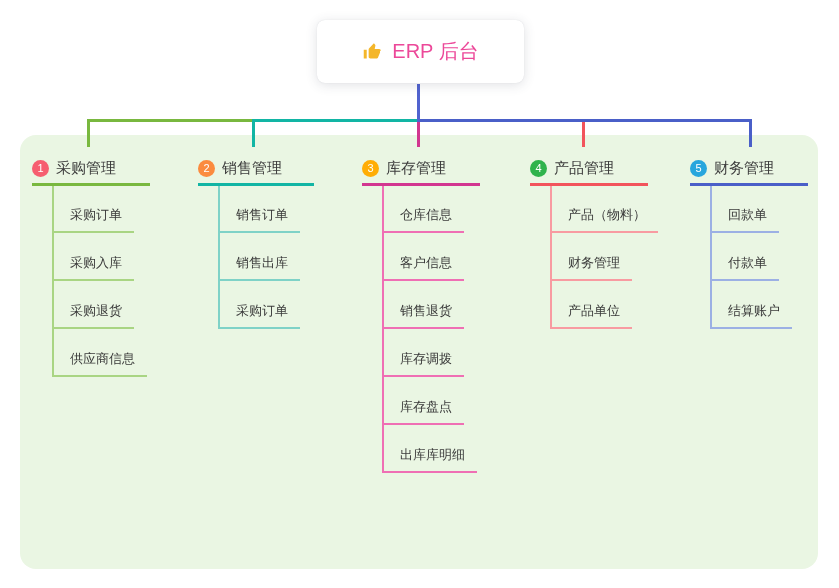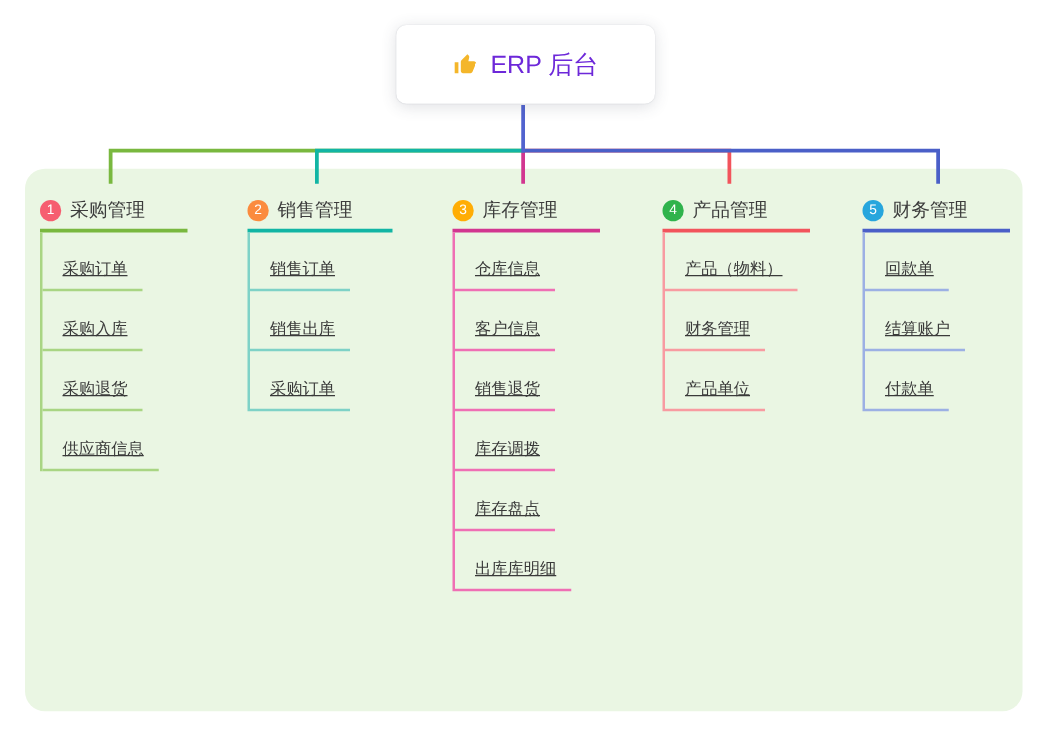--- a/index.html
+++ b/index.html
@@ -5,21 +5,21 @@
   html,body{margin:0;padding:0;background:#fff;}
   body{font-family:"Liberation Sans","DejaVu Sans",sans-serif;color:#3a3a3a;}
   .stage{position:relative;width:839px;height:588px;overflow:hidden;background:#fff;}
 
   
   .root-card{
     position:absolute;left:317px;top:20px;width:207px;height:63px;
     background:#fff;border-radius:8px;
     box-shadow:0 2px 12px rgba(60,70,90,.16), 0 0 1px rgba(60,70,90,.18);
     display:flex;align-items:center;justify-content:center;gap:9px;
-    font-size:20px;color:#6d28d9;z-index:3;
+    font-size:20px;color:#ec4899;z-index:3;
   }
   .root-card .ticon{display:flex;align-items:center;}
 
   
   .wires{position:absolute;left:0;top:0;width:839px;height:588px;pointer-events:none;z-index:1;}
   .wires path{fill:none;stroke-width:3px;}
 
   
   .panel{
     position:absolute;left:20px;top:135px;width:798px;height:434px;
@@ -38,21 +38,21 @@
     height:31px;border-bottom:3px solid var(--line);
     display:flex;align-items:flex-end;padding-bottom:5px;
     font-size:15px;color:#3c3c3c;white-space:nowrap;
   }
   .badge{
     width:17px;height:17px;border-radius:50%;
     display:inline-flex;align-items:center;justify-content:center;
     color:#fff;font-size:11px;line-height:1;margin-right:7px;flex:0 0 auto;
     margin-bottom:1px;
   }
-  .children{margin-left:0;border-left:2px solid var(--cline);text-decoration:underline;}
+  .children{margin-left:20px;border-left:2px solid var(--cline);}
   .child{height:48px;display:flex;align-items:flex-end;}
   .child:first-child{height:47px;}
   .child-label{
     border-bottom:2px solid var(--cline);
     padding:0 12px 7px 16px;font-size:13px;color:#3a3a3a;white-space:nowrap;
   }
 </style>
 </head>
 <body>
 
@@ -165,21 +165,21 @@
   <div class="branch b5" style="--line: #4a5fc8; --cline: #9cb0e4;">
     <div class="branch-title">
       <span class="badge" style="background-color: rgb(39, 166, 221);">5</span>
       <span>财务管理</span>
     </div>
     <div class="children">
       <div class="child">
           <span class="child-label">回款单</span>
         </div>
       <div class="child">
-          <span class="child-label">结算账户</span>
+          <span class="child-label">付款单</span>
         </div>
       <div class="child">
-          <span class="child-label">付款单</span>
+          <span class="child-label">结算账户</span>
         </div>
     </div>
   </div>
 
 </div>
 
 </body></html>

